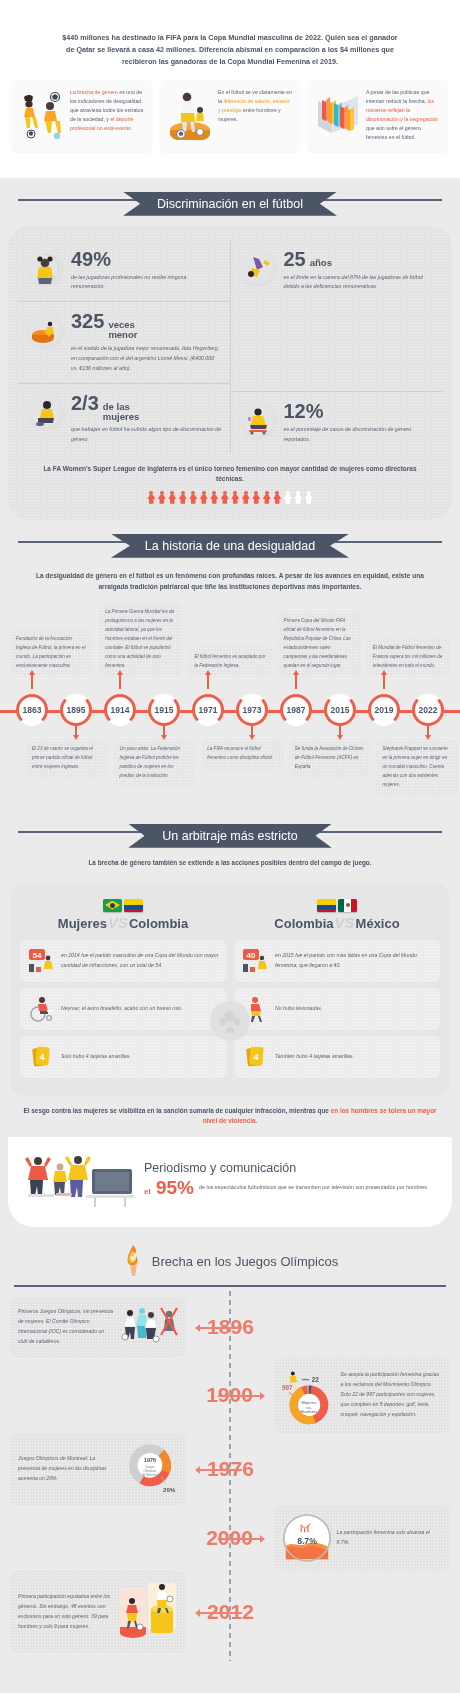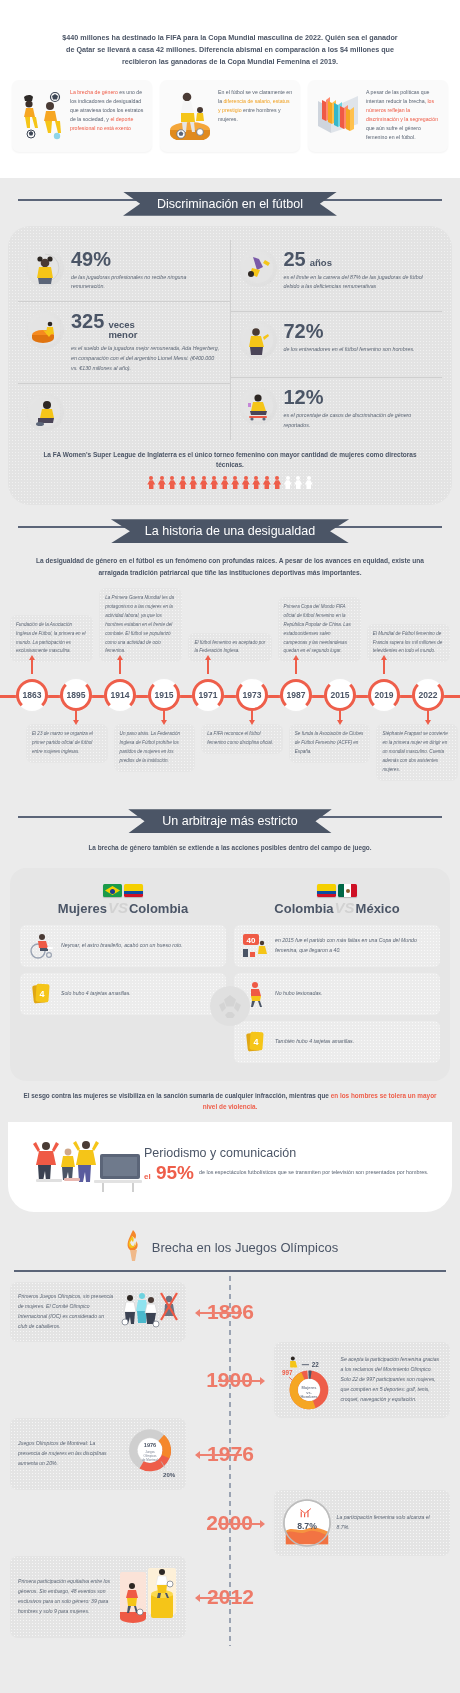--- a/index.html
+++ b/index.html
@@ -152,21 +152,21 @@
   .ball-mid {
     position:absolute; left:50%; top: 118px; transform: translateX(-50%);
     width: 40px; height: 40px; border-radius: 50%; background:#e0e0e0; z-index: 3;
   }
   .arb-foot { text-align:center; font-size: 6.4px; font-weight:bold; line-height:1.65; margin: 10px 18px 0; }
   .arb-foot .red { color:#ee5e4a; }
 
   
   .period {
     background:#fff; border-radius: 0 0 26px 26px; margin: 10px 8px 0;
-    padding: 10px 16px 14px; display:flex; align-items:center;
+    padding: 10px 8px 14px; display:flex; gap: 8px; align-items:center;
   }
   .period .art { width: 120px; flex-shrink:0; }
   .period h3 { font-size: 12.5px; font-weight: normal; color:#4b5566; margin-bottom: 2px; }
   .period .row95 { display:flex; align-items:center; gap:5px; }
   .period .pct { font-size: 19px; font-weight:bold; color:#ee5e4a; white-space:nowrap; }
   .period .pct small { font-size: 8px; }
   .period .txt { font-size: 5.4px; line-height: 1.8; color:#5a6473; }
 
   
   .oly-head { display:flex; align-items:center; justify-content:center; gap: 8px; margin: 16px 0 4px; }
@@ -321,20 +321,27 @@
         <div class="stat">
           <div class="icon-circ">
             <svg viewBox="0 0 34 34" width="34" height="34">
               <circle cx="17" cy="17" r="15" fill="#e4e4e4"></circle>
               <circle cx="19" cy="10" r="4" fill="#2d2723"></circle>
               <path d="M14 14h10l2 9H12z" fill="#f5c518"></path>
               <path d="M10 23h16l-1 5H10z" fill="#4b4558"></path>
               <ellipse cx="12" cy="29" rx="4" ry="2" fill="#5b6578"></ellipse>
             </svg>
           </div>
+          <div class="body">
+            <div class="bignum">
+                <span>2/3</span>
+                <span class="unit stack">de las mujeres</span>
+              </div>
+            <div class="desc">que trabajan en fútbol ha sufrido algún tipo de discriminación de género.</div>
+          </div>
         </div>
       </div>
 
       <div class="vdiv"></div>
 
       <div class="col">
         <div class="stat">
           <div class="icon-circ">
             <svg viewBox="0 0 34 34" width="34" height="34">
               <circle cx="17" cy="17" r="15" fill="#e4e4e4"></circle>
@@ -346,37 +353,20 @@
           </div>
           <div class="body">
             <div class="bignum">
                 <span>25</span>
                 <span class="unit">años</span>
               </div>
             <div class="desc">es el límite en la carrera del 87% de las jugadoras de fútbol debido a las deficiencias remunerativas</div>
           </div>
         </div>
 
-        <div class="stat">
-          <div class="icon-circ">
-            <svg viewBox="0 0 34 34" width="34" height="34">
-              <circle cx="17" cy="17" r="15" fill="#e4e4e4"></circle>
-              <circle cx="15" cy="9" r="3.8" fill="#4a3b35"></circle>
-              <path d="M10 13h10l3 11H8z" fill="#f5c518"></path>
-              <path d="M22 14l5-3 1 2-5 4z" fill="#f5c518"></path>
-              <path d="M9 24h13l-1 8H10z" fill="#4b4558"></path>
-            </svg>
-          </div>
-          <div class="body">
-            <div class="bignum">
-                <span>72%</span>
-              </div>
-            <div class="desc">de los entrenadores en el fútbol femenino son hombres.</div>
-          </div>
-        </div>
 
         <div class="stat">
           <div class="icon-circ">
             <svg viewBox="0 0 34 34" width="34" height="34">
               <circle cx="17" cy="17" r="15" fill="#e4e4e4"></circle>
               <circle cx="17" cy="9" r="3.6" fill="#2d2723"></circle>
               <path d="M12 13h10l3 9H10z" fill="#f5c518"></path>
               <path d="M9 22h17l-1 4H10z" fill="#4b4558"></path>
               <rect x="8" y="27" width="18" height="2" rx="1" fill="#ef5a45"></rect>
               <circle cx="11" cy="30" r="1.6" fill="#5b6578"></circle>
@@ -580,20 +570,33 @@
             <div class="flag" style="background:#1b9b4a;position:relative;overflow:hidden">
               <div style="position:absolute;left:2px;top:2px;width:15px;height:9px;background:#f5d000;transform:skew(-0deg);clip-path:polygon(50% 0,100% 50%,50% 100%,0 50%)"></div>
               <div style="position:absolute;left:7px;top:4.5px;width:5px;height:5px;border-radius:50%;background:#1b3a8f"></div>
             </div>
             <div class="flag" style="background:linear-gradient(#f5d000 0 50%,#0b4ea2 50% 75%,#ce1126 75% 100%)"></div>
           </div>
           <div class="arb-title">
             <span>Mujeres</span><span class="vs">VS</span><span>Colombia</span>
           </div>
 
+          <div class="arb-item">
+            <div class="arb-ico">
+              <svg viewBox="0 0 28 28" width="28" height="28">
+                <rect x="2" y="2" width="16" height="11" rx="2" fill="#ef5a45"></rect>
+                <text x="10" y="11" font-size="8" font-weight="bold" fill="#fff" text-anchor="middle" font-family="Liberation Sans">54</text>
+                <rect x="2" y="17" width="5" height="8" fill="#4b5566"></rect>
+                <rect x="9" y="20" width="5" height="5" fill="#ef5a45"></rect>
+                <circle cx="21" cy="11" r="2.4" fill="#4a3b35"></circle>
+                <path d="M18 14h6l2 8h-9z" fill="#f5c518"></path>
+              </svg>
+            </div>
+            <p>en 2014 fue el partido masculino de una Copa del Mundo con mayor cantidad de infracciones, con un total de 54.</p>
+          </div>
 
           <div class="arb-item">
             <div class="arb-ico">
               <svg viewBox="0 0 28 28" width="28" height="28">
                 <circle cx="11" cy="19" r="7" fill="none" stroke="#9aa3b2" stroke-width="1.4"></circle>
                 <circle cx="22" cy="23" r="2.4" fill="none" stroke="#9aa3b2" stroke-width="1.2"></circle>
                 <circle cx="15" cy="5" r="3" fill="#4a3b35"></circle>
                 <path d="M11 9h8l2 7h-9z" fill="#ef5a45"></path>
                 <path d="M13 16h8v3h-8z" fill="#4b5566"></path>
                 <rect x="20" y="15" width="6" height="2" rx="1" fill="#fff"></rect>

